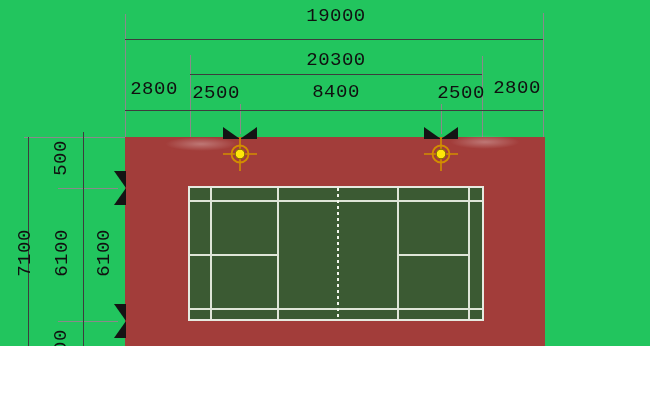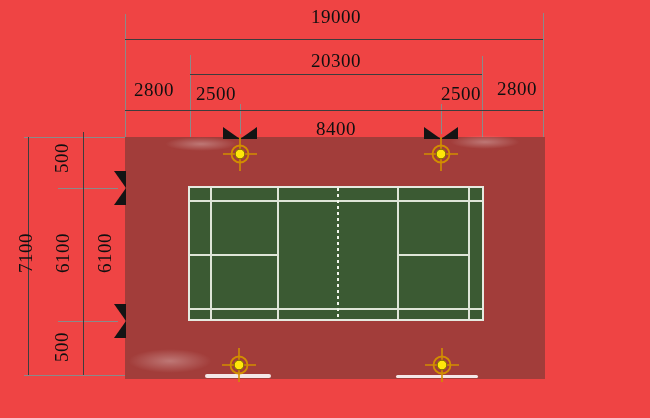--- a/index.html
+++ b/index.html
@@ -1,18 +1,18 @@
 <!DOCTYPE html>
 <html><head>
 <meta charset="utf-8">
 <style>
   html,body{margin:0;padding:0;background:#ffffff;}
   .canvas{
-    position:relative;width:650px;height:418px;background:#ef4444;overflow:hidden;
-    font-family:Liberation Serif, serif;color:#111;
+    position:relative;width:650px;height:346px;background:#22c55e;overflow:hidden;
+    font-family:Liberation Mono, monospace;color:#111;
   }
   
   .ext{position:absolute;background:#8a8a8a;}
   .ext.v{width:1px;}
   .ext.h{height:1px;}
   .dim{position:absolute;background:#3d3d3d;}
   .dim.v{width:1px;}
   .dim.h{height:1px;}
   .lbl{
     position:absolute;font-size:19px;line-height:1;white-space:nowrap;
@@ -56,21 +56,21 @@
   <div class="dim h" style="left:125px;top:39px;width:418px;"></div>
   <div class="dim h" style="left:190px;top:74px;width:292px;"></div>
   <div class="dim h" style="left:125px;top:110px;width:418px;"></div>
   <div class="dim v" style="left:28px;top:137px;height:238px;"></div>
   <div class="dim v" style="left:83px;top:132px;height:243px;"></div>
 
   <div class="lbl" style="left:336px;top:16px;">19000</div>
   <div class="lbl" style="left:336px;top:60px;">20300</div>
   <div class="lbl" style="left:154px;top:89px;">2800</div>
   <div class="lbl" style="left:216px;top:93px;">2500</div>
-  <div class="lbl" style="left:336px;top:92px;margin-top:36px;">8400</div>
+  <div class="lbl" style="left:336px;top:92px;">8400</div>
   <div class="lbl" style="left:461px;top:93px;">2500</div>
   <div class="lbl" style="left:517px;top:88px;">2800</div>
 
   <div class="lbl rot" style="left:25px;top:253px;">7100</div>
   <div class="lbl rot" style="left:61px;top:158px;">500</div>
   <div class="lbl rot" style="left:62px;top:253px;">6100</div>
   <div class="lbl rot" style="left:61px;top:347px;">500</div>
   <div class="lbl rot" style="left:104px;top:253px;">6100</div>
 
   <div class="apron">

